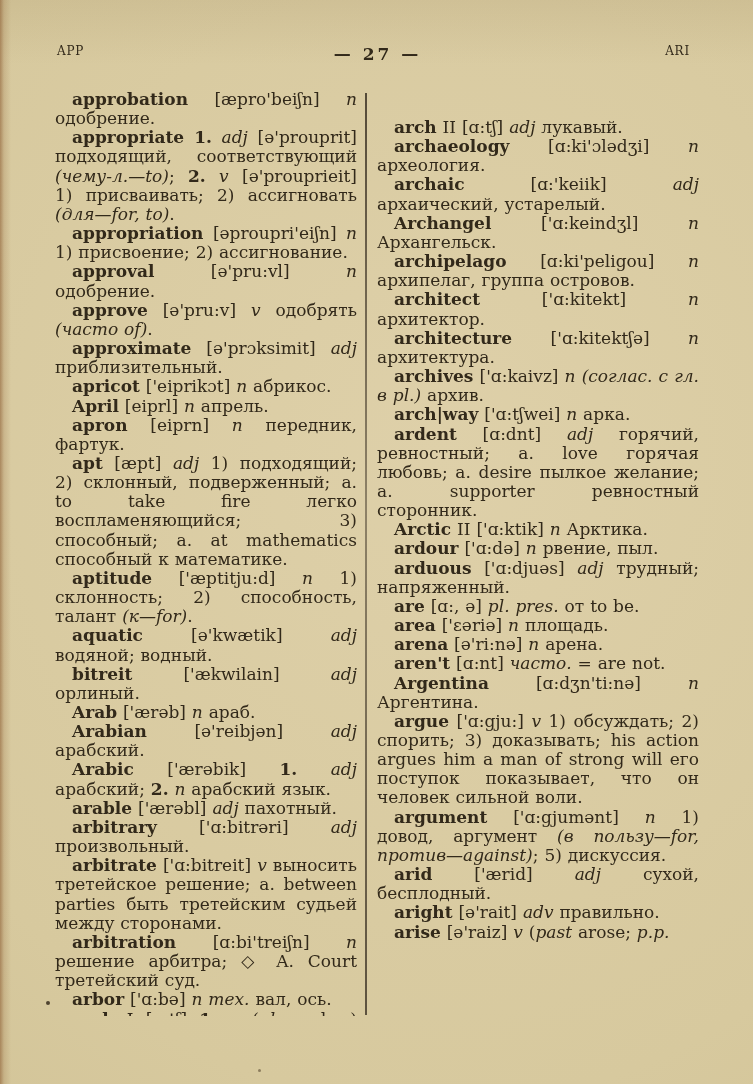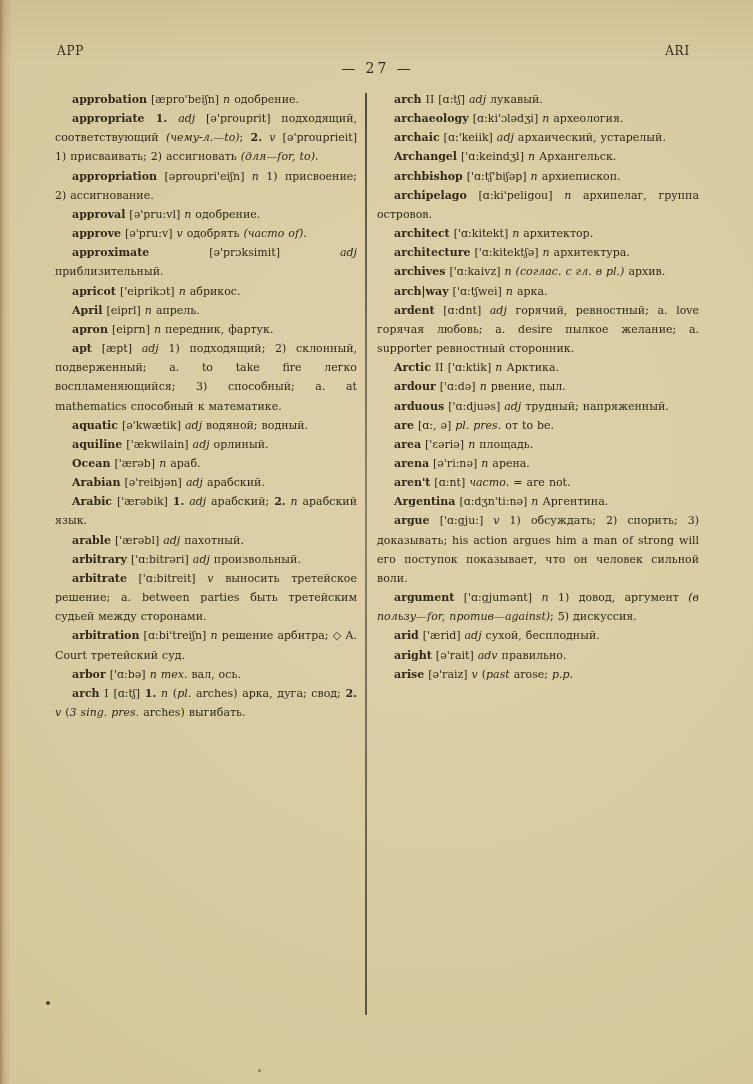--- a/index.html
+++ b/index.html
@@ -10,25 +10,25 @@
       linear-gradient(90deg, rgba(124,70,28,.50) 0px, rgba(124,70,28,.16) 4px, rgba(124,70,28,0) 11px),
       linear-gradient(180deg, rgba(120,95,50,.10) 0%, rgba(120,95,50,0) 6%),
       radial-gradient(130% 100% at 58% 42%, #ded0a9 0%, #d7c99e 60%, #cebf92 100%);
     font-family:"DejaVu Serif","Liberation Serif",serif;
     color:#32291a;
   }
   .page-header{position:absolute;top:44px;left:57px;right:55px;height:26px;}
   .guide-word{font-weight:400;font-size:12px;letter-spacing:.8px;font-family:"DejaVu Serif","Liberation Serif",serif;}
   .guide-left{position:absolute;left:0;top:0;}
   .guide-right{position:absolute;right:8px;top:0;}
-  .page-num{position:absolute;left:50%;transform:translateX(-50%);top:16px;font-weight:400;font-size:14px;letter-spacing:3px;white-space:nowrap;}
+  .page-num{position:absolute;left:50%;transform:translateX(-50%);top:0;font-weight:700;font-size:17px;letter-spacing:3px;white-space:nowrap;}
   .columns{position:absolute;top:90px;left:55px;display:flex;}
-  .col{height:926px;overflow:hidden;text-align:justify;font-size:11px;line-height:19.15px;word-spacing:.5px;}
+  .col{height:926px;overflow:hidden;text-align:justify;font-size:17px;line-height:19.15px;word-spacing:.5px;}
   .col-left{width:302px;}
-  .col-right{width:322px;}
+  .col-right{width:322px;margin-top:28px;}
   .divider{flex:0 0 2px;height:922px;margin:3px 10px 0 8px;
     background:linear-gradient(to bottom, rgba(62,52,38,.85) 0%, rgba(62,52,38,.5) 45%, rgba(62,52,38,.8) 100%);}
   .entry{margin:0;text-indent:17px;}
   .seg-b{font-weight:700;}
   .seg-i{font-style:italic;}
   .speck{position:absolute;left:46px;top:1001px;width:4px;height:4px;border-radius:50%;background:rgba(55,44,28,.85);}
   .speck2{position:absolute;left:258px;top:1069px;width:3px;height:3px;border-radius:50%;background:rgba(90,75,50,.6);}
 </style>
 </head>
 <body>
@@ -44,39 +44,39 @@
         <p class="entry"><span class="seg-b">approbation</span><span> [æpro'beiʃn] </span><span class="seg-i">n</span><span> одобрение.</span></p>
         <p class="entry"><span class="seg-b">appropriate</span><span class="seg-b"> 1.</span><span class="seg-i"> adj</span><span> [ə'prouprit] подходящий, соответствующий </span><span class="seg-i">(чему-л.—to)</span><span>; </span><span class="seg-b">2.</span><span class="seg-i"> v</span><span> [ə'prouprieit] 1) присваивать; 2) ассигновать </span><span class="seg-i">(для—for, to)</span><span>.</span></p>
         <p class="entry"><span class="seg-b">appropriation</span><span> [əproupri'eiʃn] </span><span class="seg-i">n</span><span> 1) присвоение; 2) ассигнование.</span></p>
         <p class="entry"><span class="seg-b">approval</span><span> [ə'pru:vl] </span><span class="seg-i">n</span><span> одобрение.</span></p>
         <p class="entry"><span class="seg-b">approve</span><span> [ə'pru:v] </span><span class="seg-i">v</span><span> одобрять </span><span class="seg-i">(часто of)</span><span>.</span></p>
         <p class="entry"><span class="seg-b">approximate</span><span> [ə'prɔksimit] </span><span class="seg-i">adj</span><span> приблизительный.</span></p>
         <p class="entry"><span class="seg-b">apricot</span><span> ['eiprikɔt] </span><span class="seg-i">n</span><span> абрикос.</span></p>
         <p class="entry"><span class="seg-b">April</span><span> [eiprl] </span><span class="seg-i">n</span><span> апрель.</span></p>
         <p class="entry"><span class="seg-b">apron</span><span> [eiprn] </span><span class="seg-i">n</span><span> передник, фартук.</span></p>
         <p class="entry"><span class="seg-b">apt</span><span> [æpt] </span><span class="seg-i">adj</span><span> 1) подходящий; 2) склонный, подверженный; a. to take fire легко воспламеняющийся; 3) способный; a. at mathematics способный к математике.</span></p>
+        <p class="entry"><span class="seg-b">aptitude</span><span> ['æptitju:d] </span><span class="seg-i">n</span><span> 1) склонность; 2) способность, талант </span><span class="seg-i">(к—for)</span><span>.</span></p>
         <p class="entry"><span class="seg-b">aquatic</span><span> [ə'kwætik] </span><span class="seg-i">adj</span><span> водяной; водный.</span></p>
-        <p class="entry"><span class="seg-b">aquiline</span><span> ['ækwilain] </span><span class="seg-i">adj</span><span> орлиный.</span></p>
-        <p class="entry"><span class="seg-b">Ocean</span><span> ['ærəb] </span><span class="seg-i">n</span><span> араб.</span></p>
+        <p class="entry"><span class="seg-b">bitreit</span><span> ['ækwilain] </span><span class="seg-i">adj</span><span> орлиный.</span></p>
+        <p class="entry"><span class="seg-b">Arab</span><span> ['ærəb] </span><span class="seg-i">n</span><span> араб.</span></p>
         <p class="entry"><span class="seg-b">Arabian</span><span> [ə'reibjən] </span><span class="seg-i">adj</span><span> арабский.</span></p>
         <p class="entry"><span class="seg-b">Arabic</span><span> ['ærəbik] </span><span class="seg-b">1.</span><span class="seg-i"> adj</span><span> арабский; </span><span class="seg-b">2.</span><span class="seg-i"> n</span><span> арабский язык.</span></p>
         <p class="entry"><span class="seg-b">arable</span><span> ['ærəbl] </span><span class="seg-i">adj</span><span> пахотный.</span></p>
         <p class="entry"><span class="seg-b">arbitrary</span><span> ['ɑ:bitrəri] </span><span class="seg-i">adj</span><span> произвольный.</span></p>
         <p class="entry"><span class="seg-b">arbitrate</span><span> ['ɑ:bitreit] </span><span class="seg-i">v</span><span> выносить третейское решение; a. between parties быть третейским судьей между сторонами.</span></p>
         <p class="entry"><span class="seg-b">arbitration</span><span> [ɑ:bi'treiʃn] </span><span class="seg-i">n</span><span> решение арбитра; ◇ A. Court третейский суд.</span></p>
         <p class="entry"><span class="seg-b">arbor</span><span> ['ɑ:bə] </span><span class="seg-i">n</span><span class="seg-i"> тех.</span><span> вал, ось.</span></p>
         <p class="entry"><span class="seg-b">arch</span><span> I [ɑ:tʃ] </span><span class="seg-b">1.</span><span class="seg-i"> n</span><span> (</span><span class="seg-i">pl.</span><span> arches) арка, дуга; свод; </span><span class="seg-b">2.</span><span class="seg-i"> v</span><span> (</span><span class="seg-i">3 sing. pres.</span><span> arches) выгибать.</span></p>
       </div>
     <div class="divider"></div>
     <div class="col col-right" id="col-right">
         <p class="entry"><span class="seg-b">arch</span><span> II [ɑ:tʃ] </span><span class="seg-i">adj</span><span> лукавый.</span></p>
         <p class="entry"><span class="seg-b">archaeology</span><span> [ɑ:ki'ɔlədʒi] </span><span class="seg-i">n</span><span> археология.</span></p>
         <p class="entry"><span class="seg-b">archaic</span><span> [ɑ:'keiik] </span><span class="seg-i">adj</span><span> архаический, устарелый.</span></p>
         <p class="entry"><span class="seg-b">Archangel</span><span> ['ɑ:keindʒl] </span><span class="seg-i">n</span><span> Архангельск.</span></p>
-        <p class="entry"><span class="seg-b">archbishop</span><span> ['ɑ:tʃ'biʃəp] </span><span class="seg-i">n</span><span> архиепископ.</span></p>
         <p class="entry"><span class="seg-b">archipelago</span><span> [ɑ:ki'peligou] </span><span class="seg-i">n</span><span> архипелаг, группа островов.</span></p>
         <p class="entry"><span class="seg-b">architect</span><span> ['ɑ:kitekt] </span><span class="seg-i">n</span><span> архитектор.</span></p>
         <p class="entry"><span class="seg-b">architecture</span><span> ['ɑ:kitektʃə] </span><span class="seg-i">n</span><span> архитектура.</span></p>
         <p class="entry"><span class="seg-b">archives</span><span> ['ɑ:kaivz] </span><span class="seg-i">n</span><span> </span><span class="seg-i">(соглас. с гл. в pl.)</span><span> архив.</span></p>
         <p class="entry"><span class="seg-b">arch|way</span><span> ['ɑ:tʃwei] </span><span class="seg-i">n</span><span> арка.</span></p>
         <p class="entry"><span class="seg-b">ardent</span><span> [ɑ:dnt] </span><span class="seg-i">adj</span><span> горячий, ревностный; a. love горячая любовь; a. desire пылкое желание; a. supporter ревностный сторонник.</span></p>
         <p class="entry"><span class="seg-b">Arctic</span><span> II ['ɑ:ktik] </span><span class="seg-i">n</span><span> Арктика.</span></p>
         <p class="entry"><span class="seg-b">ardour</span><span> ['ɑ:də] </span><span class="seg-i">n</span><span> рвение, пыл.</span></p>
         <p class="entry"><span class="seg-b">arduous</span><span> ['ɑ:djuəs] </span><span class="seg-i">adj</span><span> трудный; напряженный.</span></p>
         <p class="entry"><span class="seg-b">are</span><span> [ɑ:, ə] </span><span class="seg-i">pl. pres.</span><span> от to be.</span></p>

